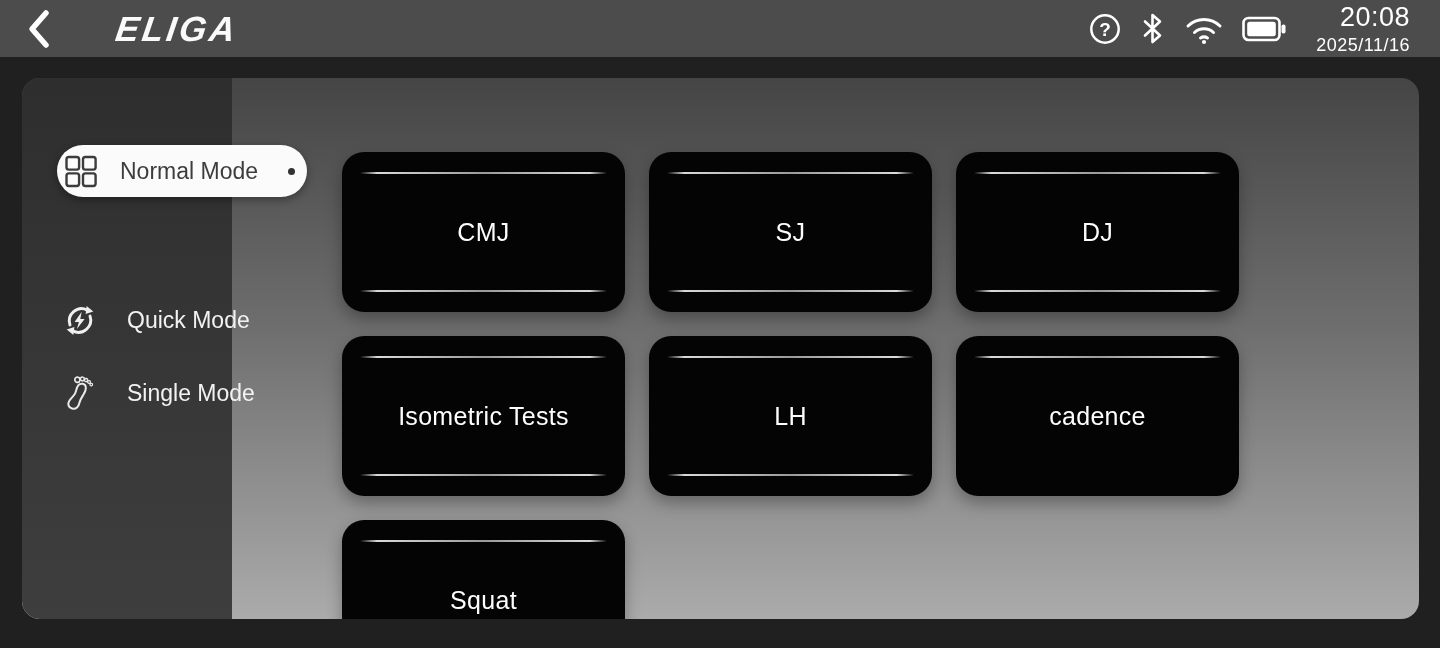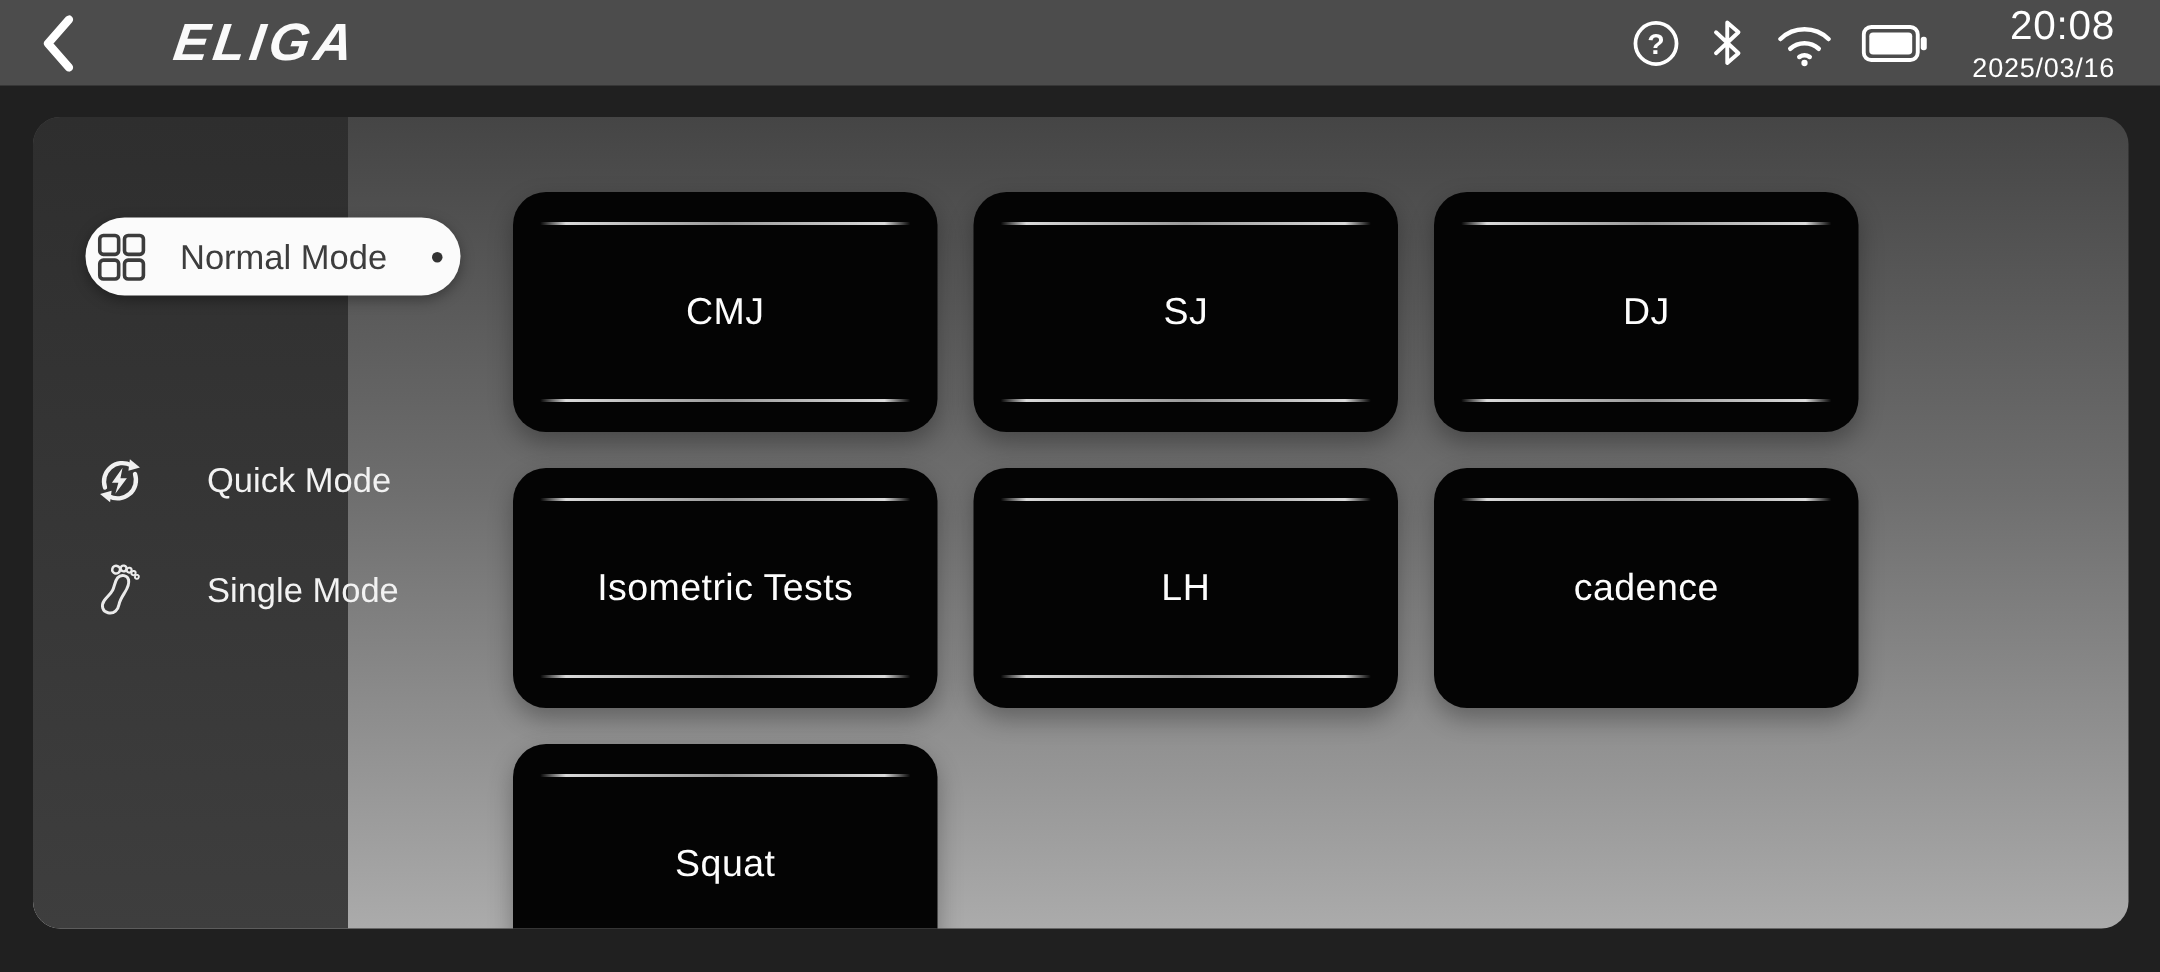--- a/index.html
+++ b/index.html
@@ -45,21 +45,21 @@
     position: absolute; left: 22px; top: 78px;
     width: 1397px; height: 541px;
     border-radius: 18px;
     background: linear-gradient(180deg, #454545 0%, #6e6e6e 46%, #ababab 100%);
     overflow: hidden;
   }
 
   
   .test-grid {
     position: absolute; inset: 0;
-    padding: 50px 0 0 320px;
+    padding: 74px 0 0 320px;
     display: grid;
     grid-template-columns: repeat(3, 283px);
     grid-auto-rows: 160px;
     column-gap: 90px;
     row-gap: 20px;
     gap: 24px;
   }
   .test-btn {
     position: relative;
     background: #040404;
@@ -92,21 +92,21 @@
     display: flex; align-items: center;
     cursor: pointer;
   }
   .mode-row .mode-icon {
     width: 36px; height: 40px; display: flex; align-items: center; justify-content: center;
     flex: none;
   }
   .mode-row.plain { width: 251px; }
   .mode-row.plain .mode-icon { margin-left: 40px; }
   .mode-row.plain .mode-label {
-    margin-left: 40px; font-size: 23px; color: #f2f2f2; white-space: nowrap;
+    margin-left: 29px; font-size: 23px; color: #f2f2f2; white-space: nowrap;
   }
   .mode-row.selected {
     left: 35px; width: 250px;
     background: #fbfbfb;
     border-radius: 26px;
     box-shadow: 0 3px 9px rgba(0,0,0,0.35);
     padding-left: 6px;
   }
   .mode-row.selected .mode-label {
     margin-left: 21px; font-size: 23px; color: #3d3d3d; white-space: nowrap;
@@ -154,21 +154,21 @@
     </span>
     <span class="status-icon">
       <svg width="45" height="28" viewBox="0 0 45 28">
         <rect x="1.5" y="3" width="36" height="22" rx="5" fill="none" stroke="#ffffff" stroke-width="2.6"></rect>
         <rect x="5.2" y="6.7" width="28.6" height="14.6" rx="2.5" fill="#ffffff"></rect>
         <rect x="39.5" y="9.5" width="4" height="9" rx="1.8" fill="#ffffff"></rect>
       </svg>
     </span>
     <div class="clock">
       <div class="time">20:08</div>
-      <div class="date">2025/03/16</div>
+      <div class="date">2025/11/16</div>
     </div>
   </div>
 </header>
 
 <div class="panel">
 
   <div class="test-grid">
     <div class="test-btn">
       <span class="shine top"></span>
       <span>CMJ</span>

